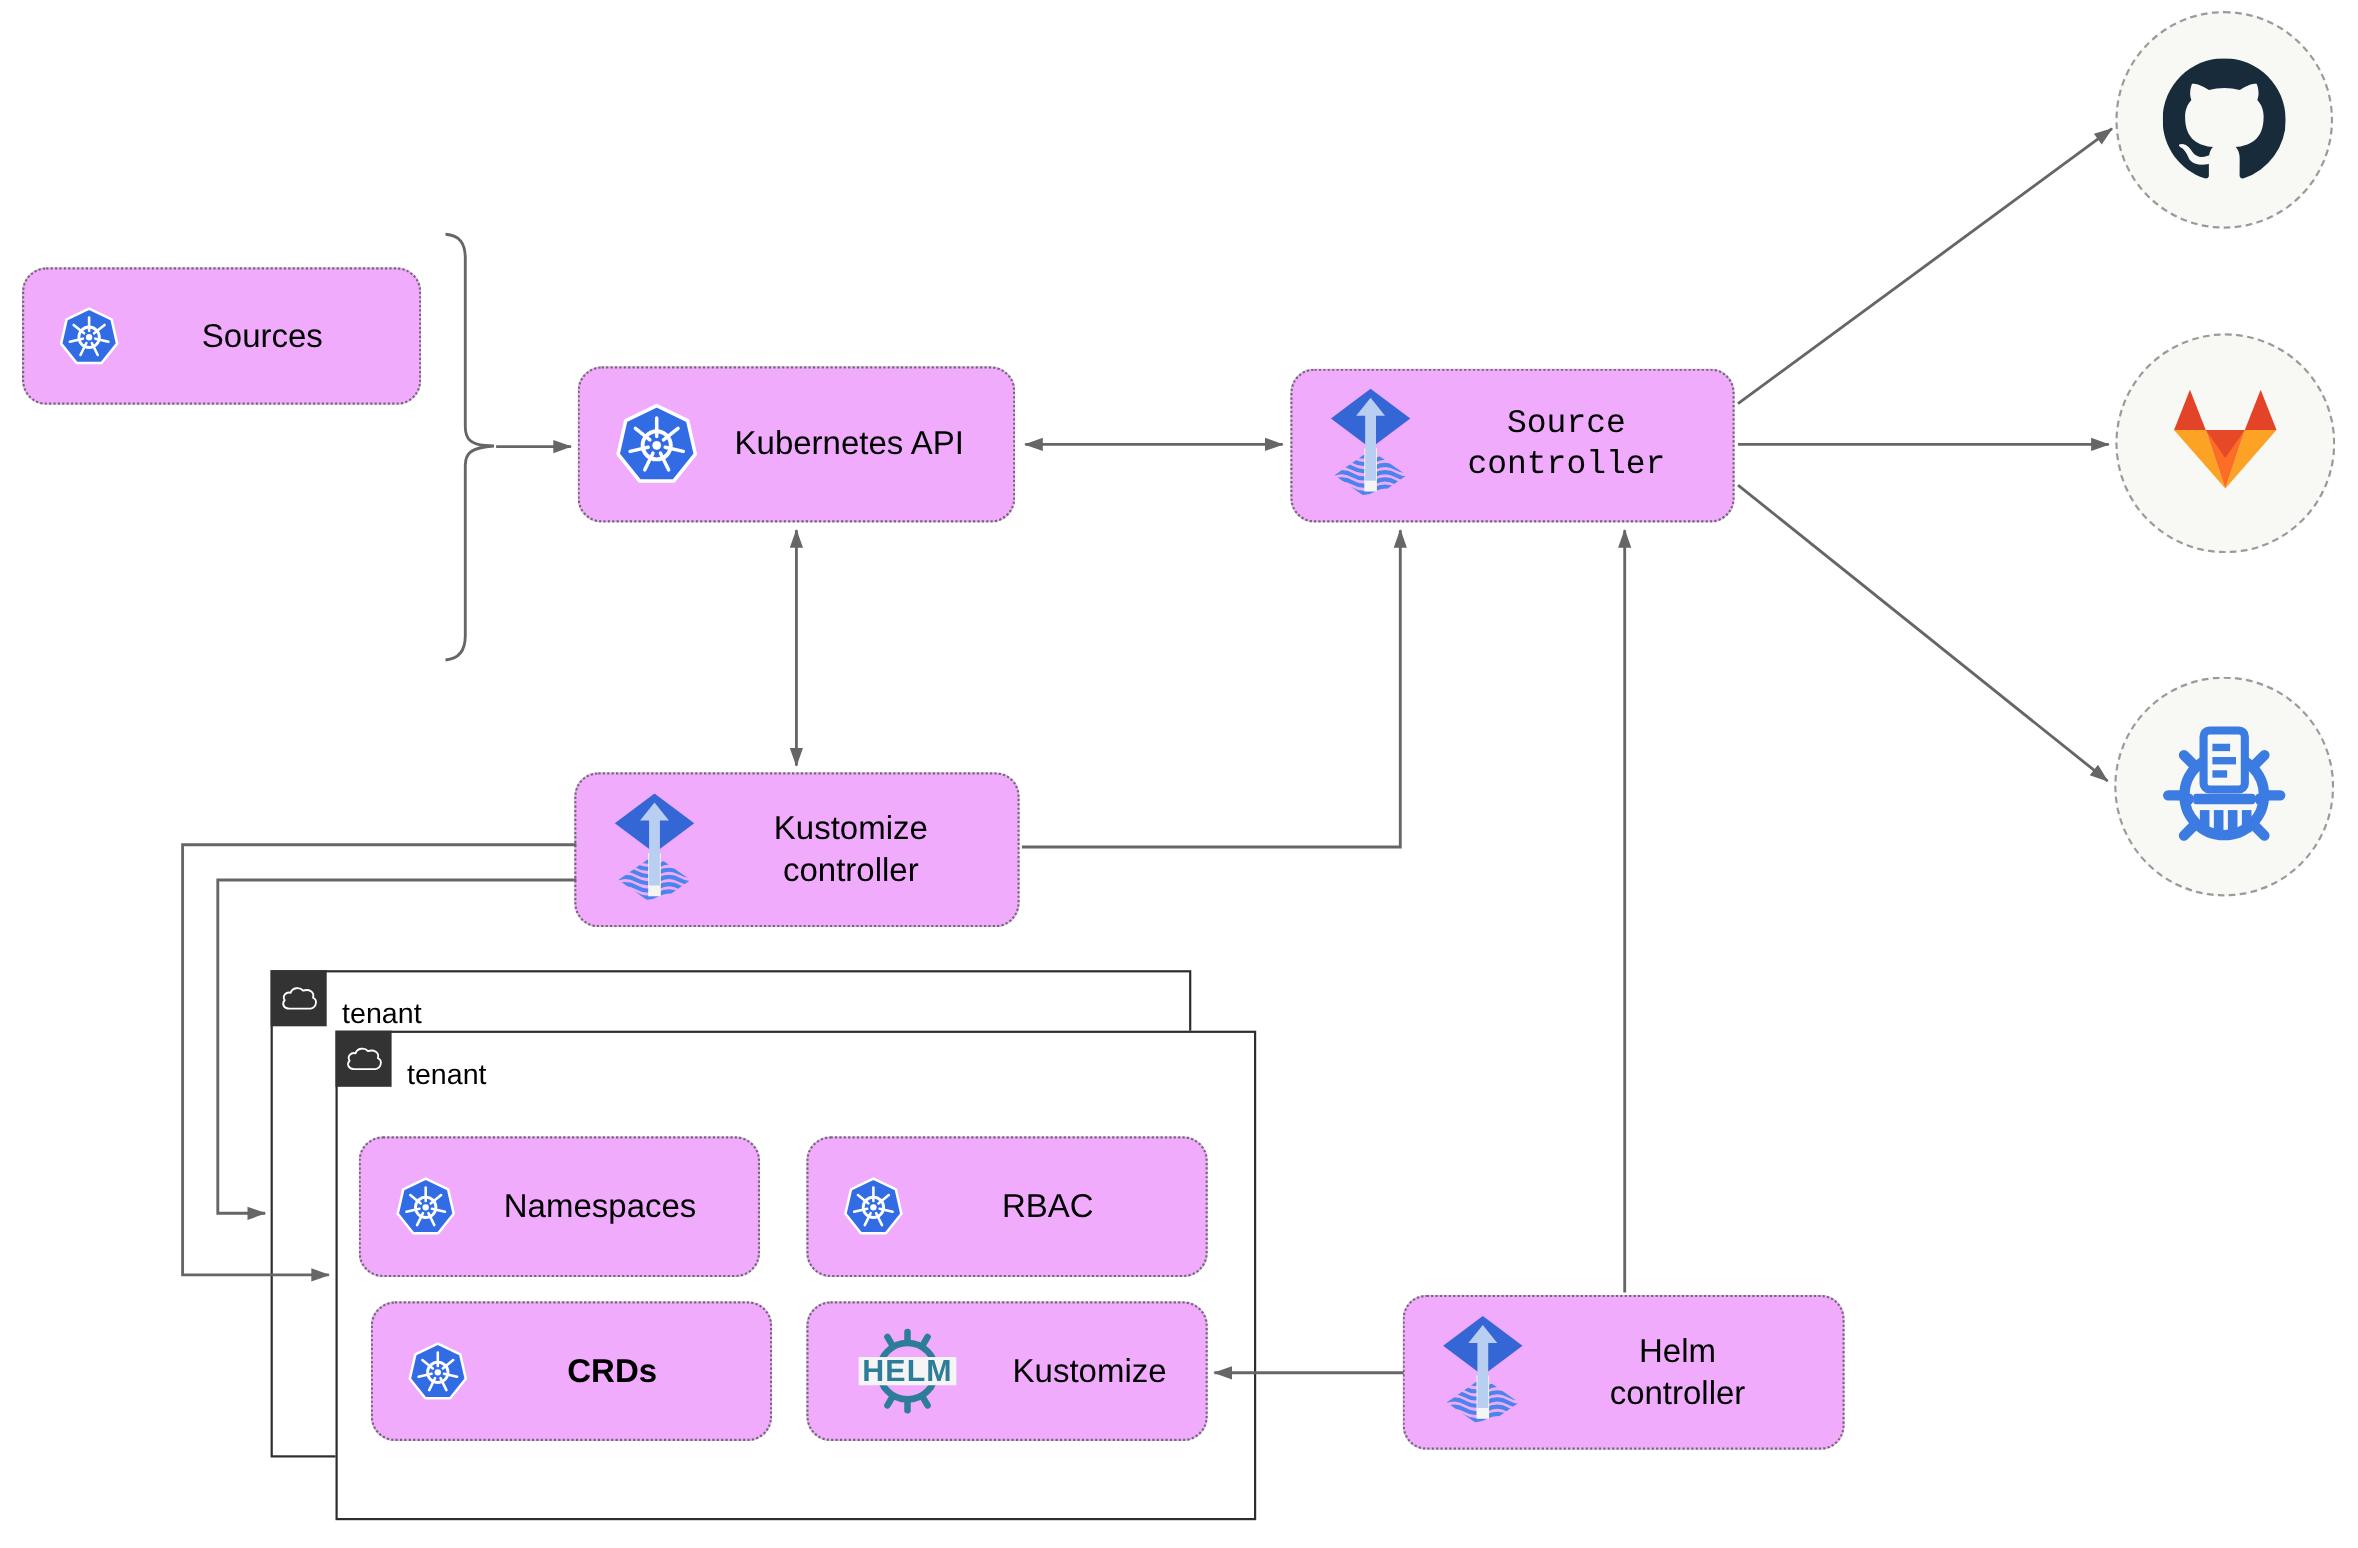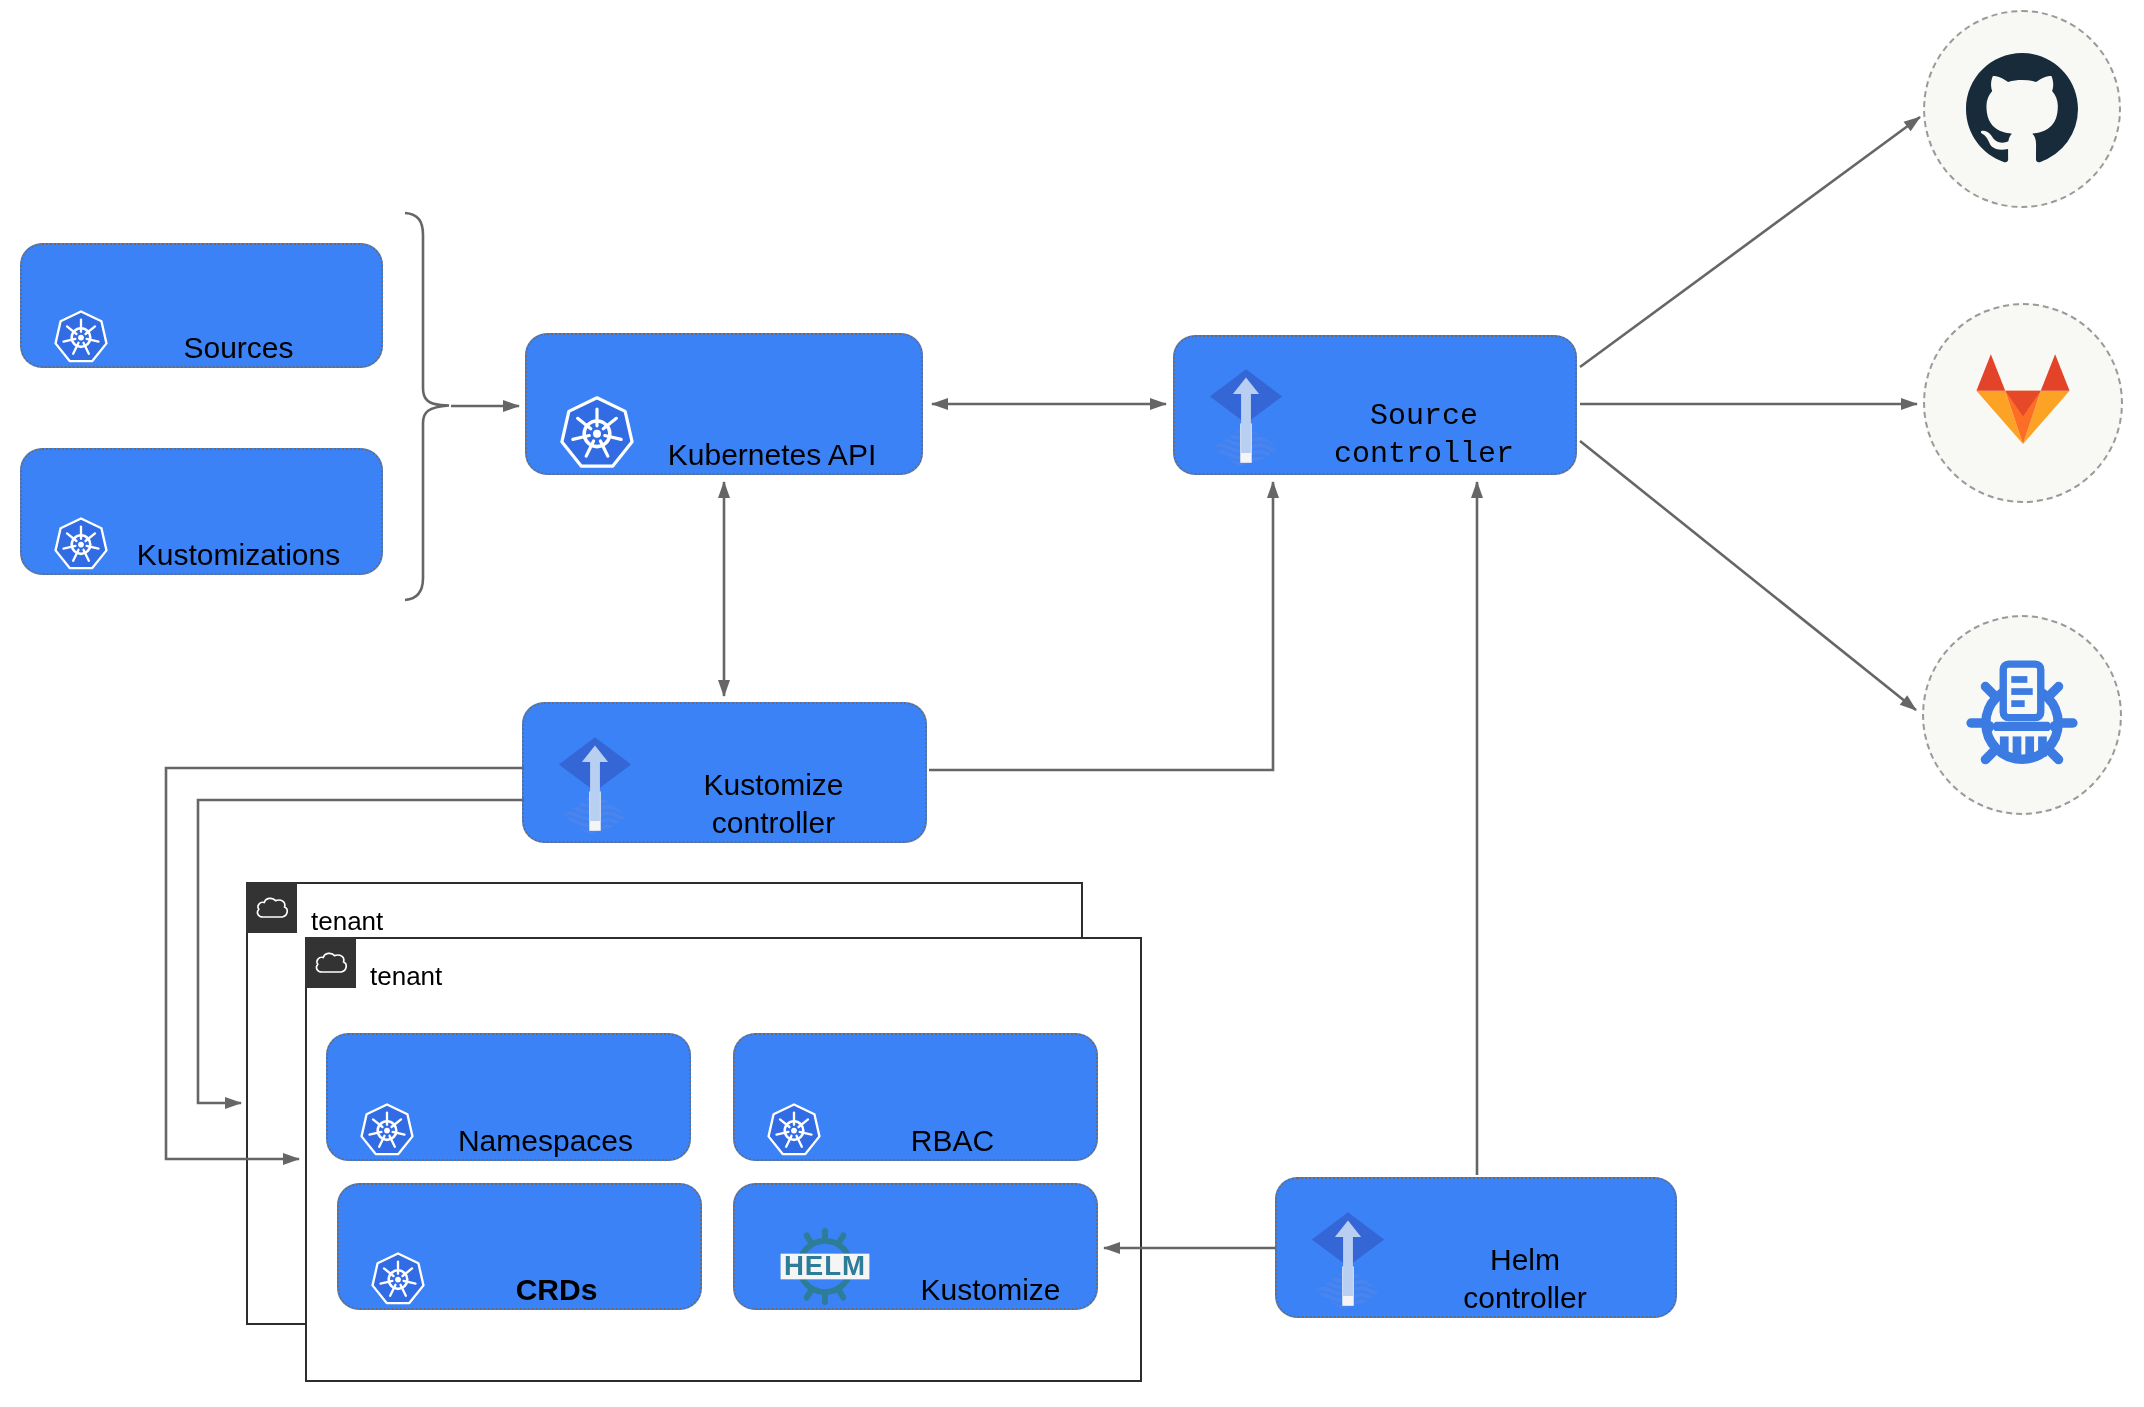--- a/index.html
+++ b/index.html
@@ -11,25 +11,25 @@
     overflow:hidden;
   }
   svg.overlay{
     position:absolute;left:0;top:0;width:2144px;height:1407px;
     pointer-events:none;z-index:30;
   }
   
   .node{
     position:absolute;
     box-sizing:border-box;
-    background:#3b82f6;
+    background:#f0abfc;
     border:2px dotted #6b6b6b;
     border-radius:22px;
     display:flex;
-    align-items:flex-end;
+    align-items:center;
     padding:0 14px 0 30px;
     z-index:20;
   }
   .node .icon{flex:0 0 auto;display:block;}
   .node .label{
     flex:1 1 auto;
     text-align:center;
     font-size:30px;
     line-height:1.25;
     color:#000;
@@ -203,26 +203,20 @@
     <div class="tenant-label">tenant</div>
   </div>
 
   <div class="node" style="left:20px;top:243px;width:363px;height:125px;">
     <svg class="icon" width="58" height="58">
         <use href="#k8s-icon"></use>
       </svg>
     <div class="label">Sources</div>
   </div>
 
-  <div class="node" style="left:20px;top:448px;width:363px;height:127px;">
-    <svg class="icon" width="58" height="58">
-        <use href="#k8s-icon"></use>
-      </svg>
-    <div class="label">Kustomizations</div>
-  </div>
 
   <div class="node" style="left:525px;top:333px;width:398px;height:142px;">
     <svg class="icon" width="80" height="80">
         <use href="#k8s-icon"></use>
       </svg>
     <div class="label">Kubernetes API</div>
   </div>
 
   <div class="node" style="left:1173px;top:335px;width:404px;height:140px;font-family:Liberation Mono, monospace;">
     <svg class="icon" width="82" height="104">

